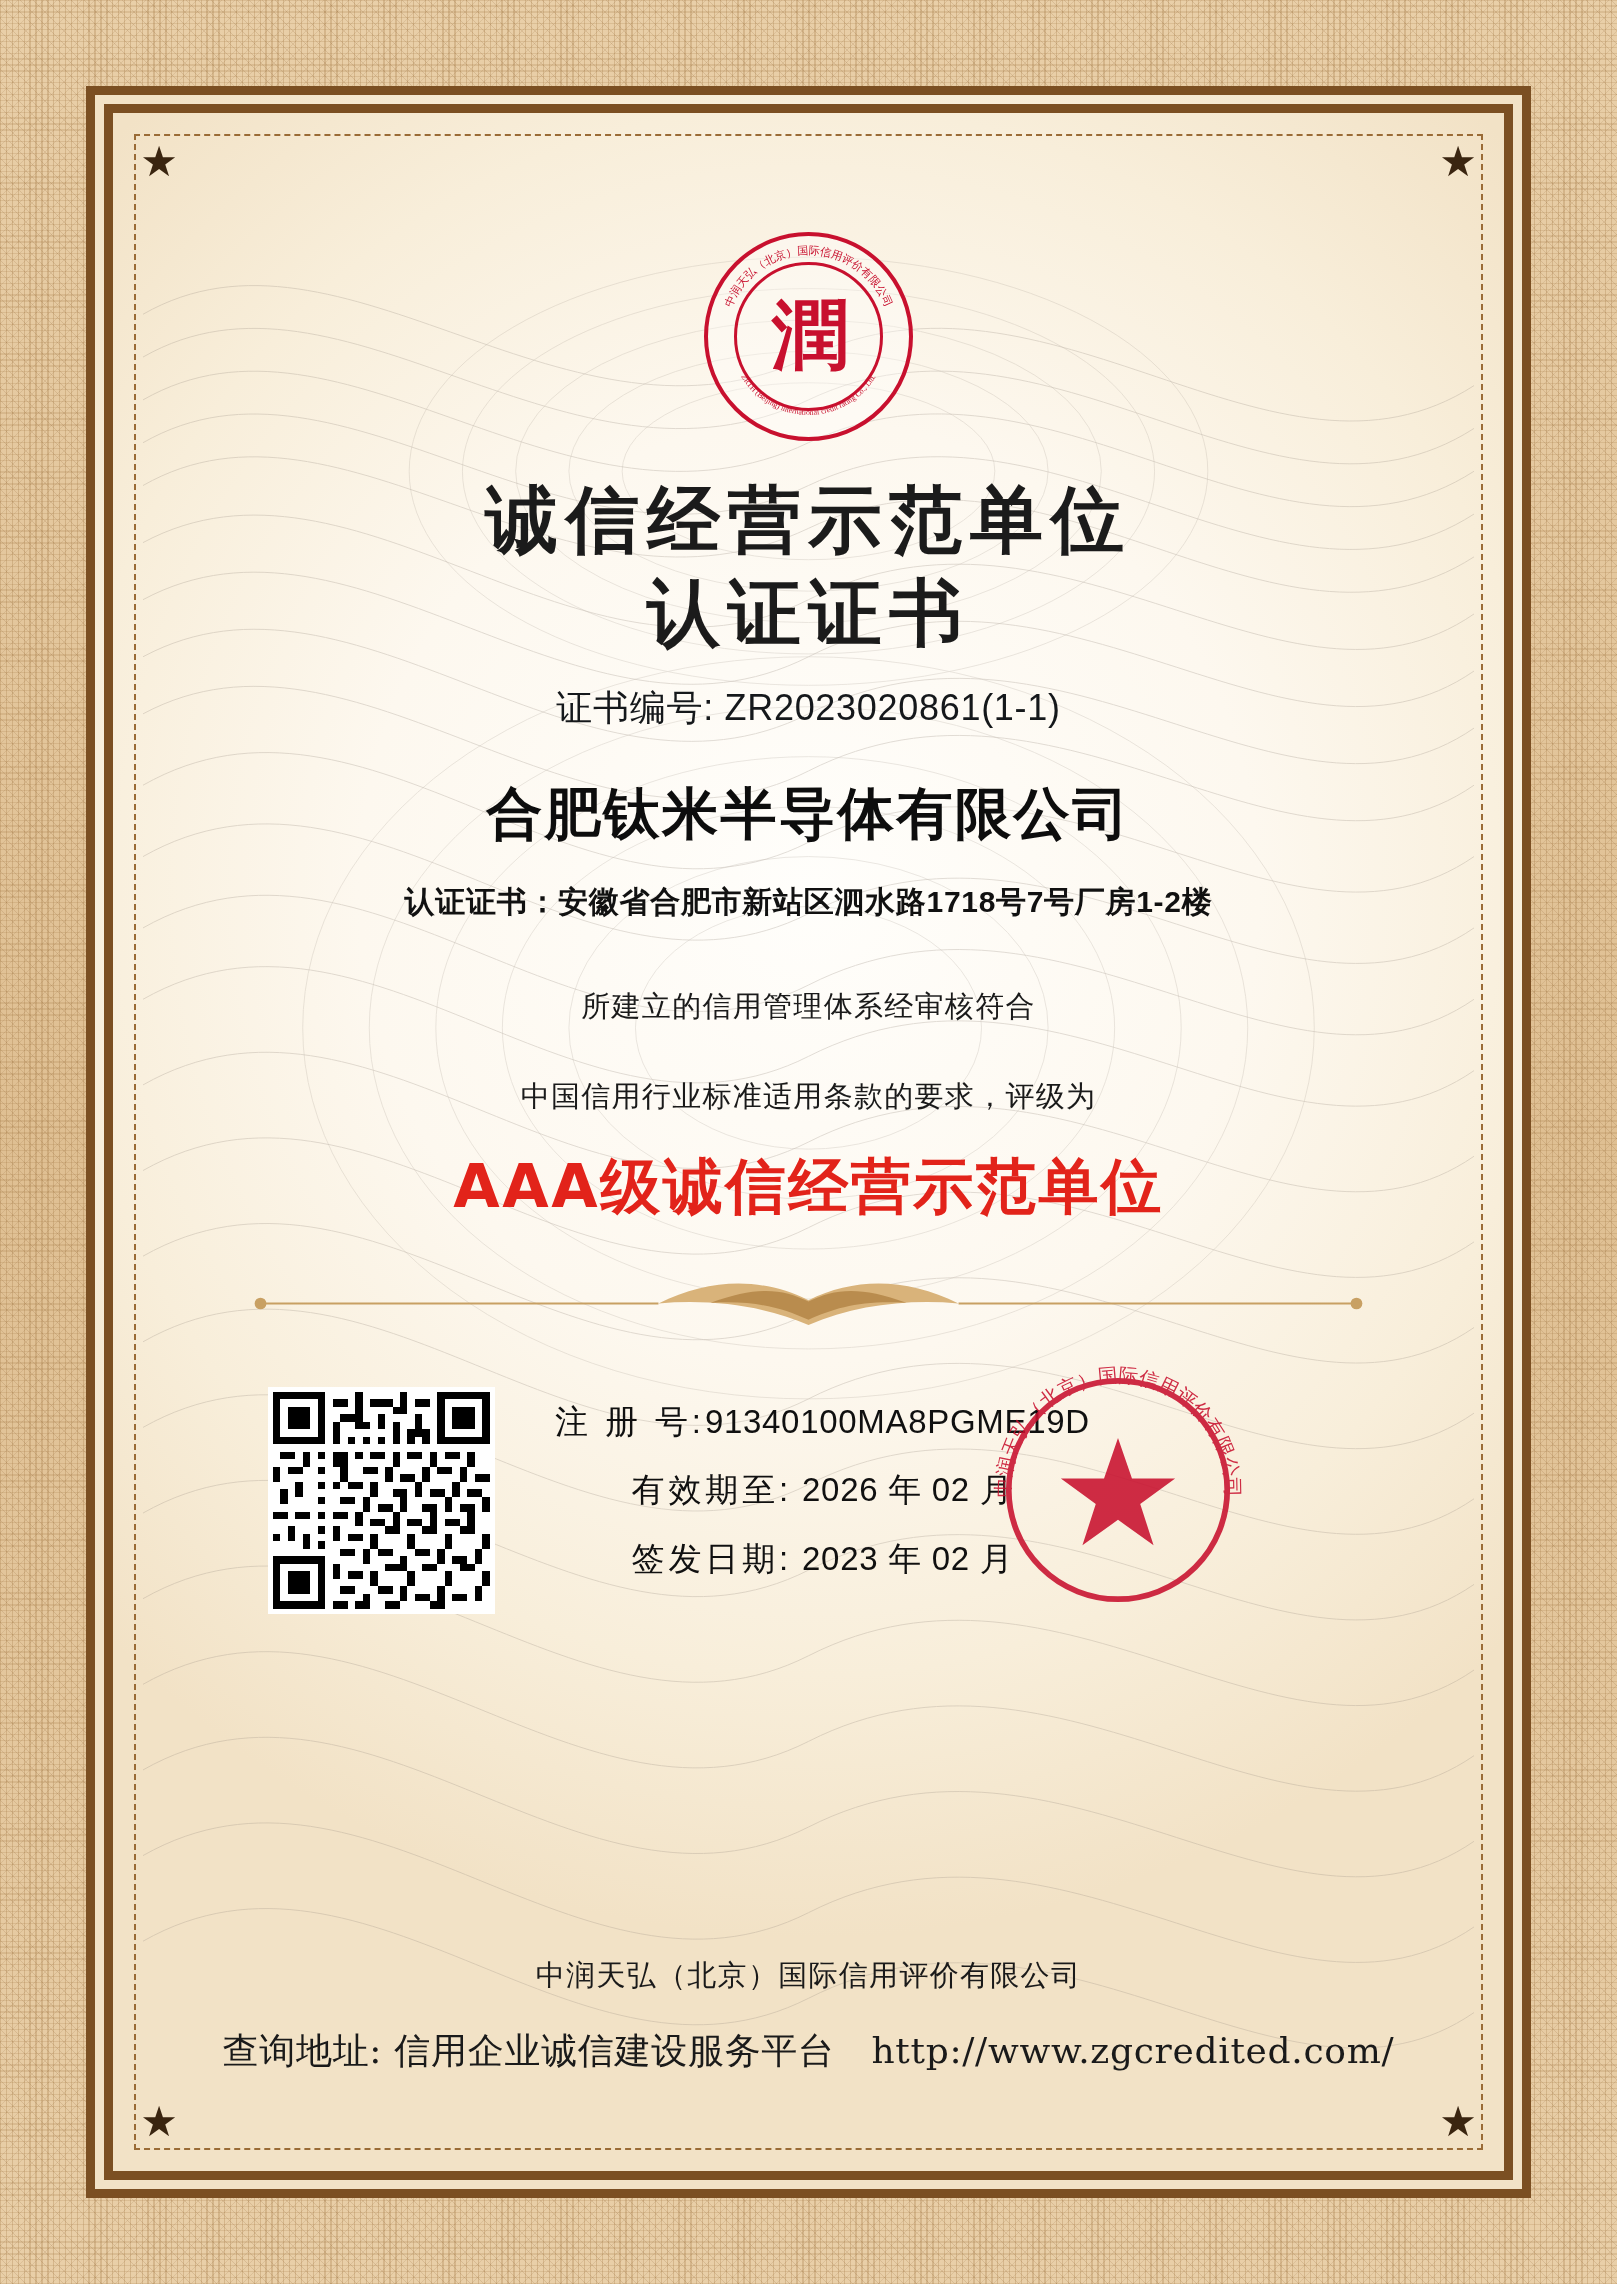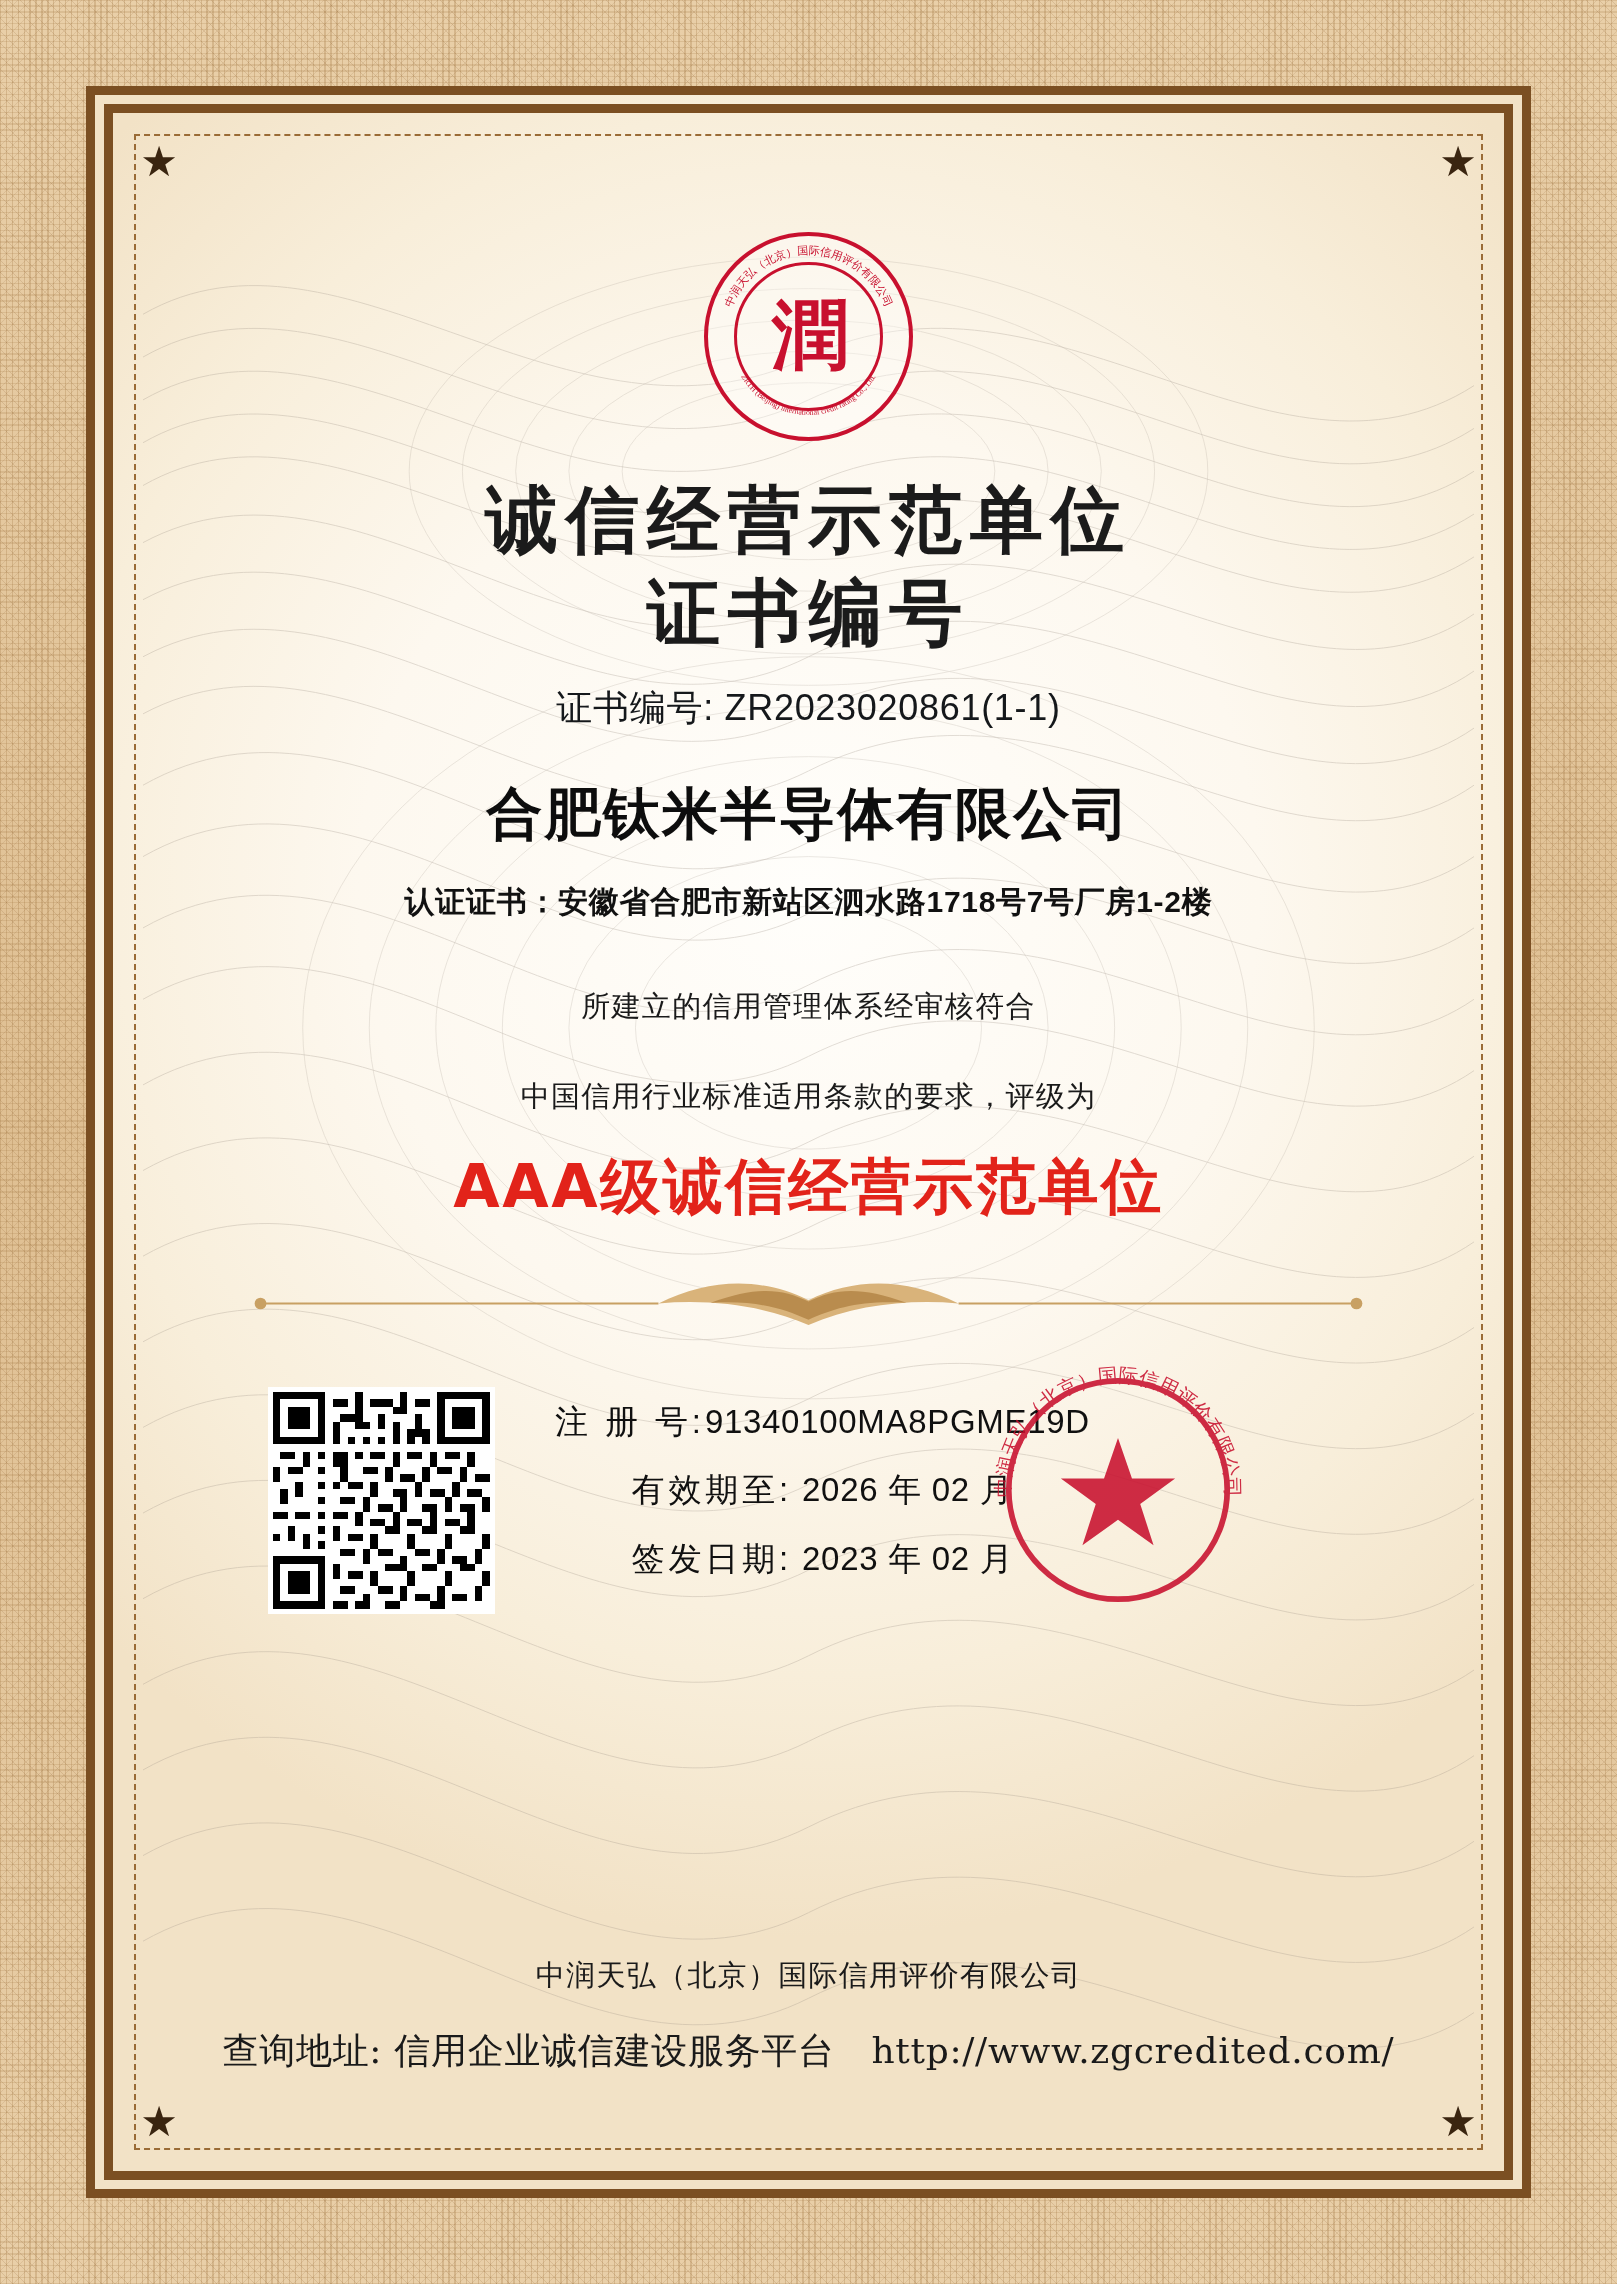--- a/index.html
+++ b/index.html
@@ -372,21 +372,21 @@
           </text>
           <text font-size="12">
             <textPath href="#arcBottom" startOffset="50%" text-anchor="middle">ZRTH (Beijing) international credit rating Co., Ltd.</textPath>
           </text>
         </svg>
       </div>
       <div class="glyph">潤</div>
     </div>
 
     <h1 class="title-main">诚信经营示范单位</h1>
-    <h2 class="title-sub">证书编号</h2>
+    <h2 class="title-sub">认证证书</h2>
 
     <div class="cert-number">证书编号: ZR2023020861(1-1)</div>
 
     <div class="company-name">合肥钛米半导体有限公司</div>
     <div class="company-address">认证证书：安徽省合肥市新站区泗水路1718号7号厂房1-2楼</div>
 
     <div class="statement-1">所建立的信用管理体系经审核符合</div>
     <div class="statement-2">中国信用行业标准适用条款的要求，评级为</div>
 
     <div class="grade">AAA级诚信经营示范单位</div>

